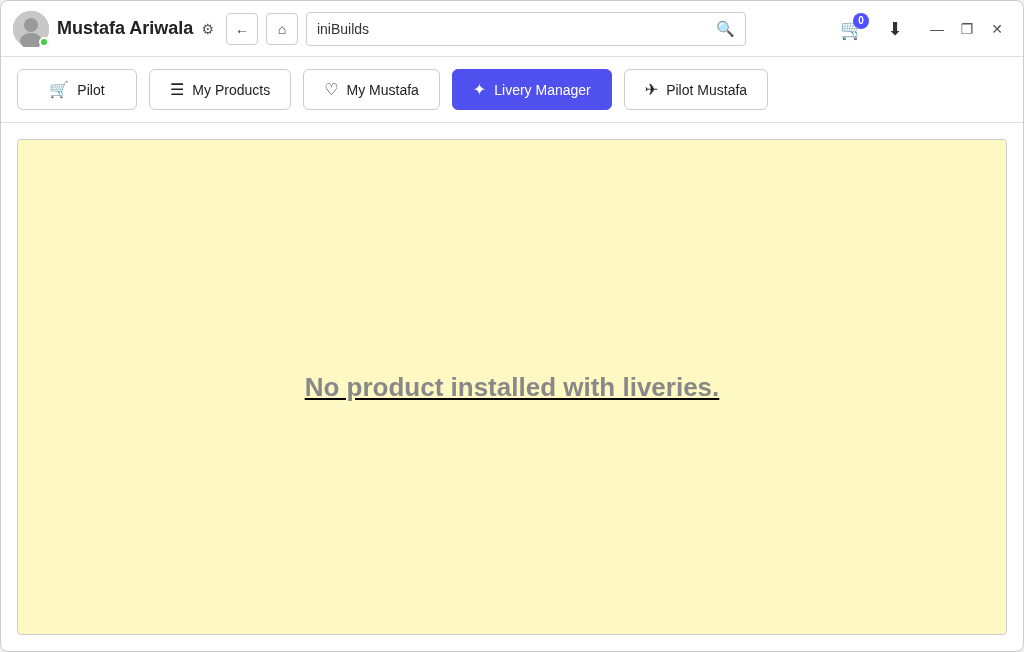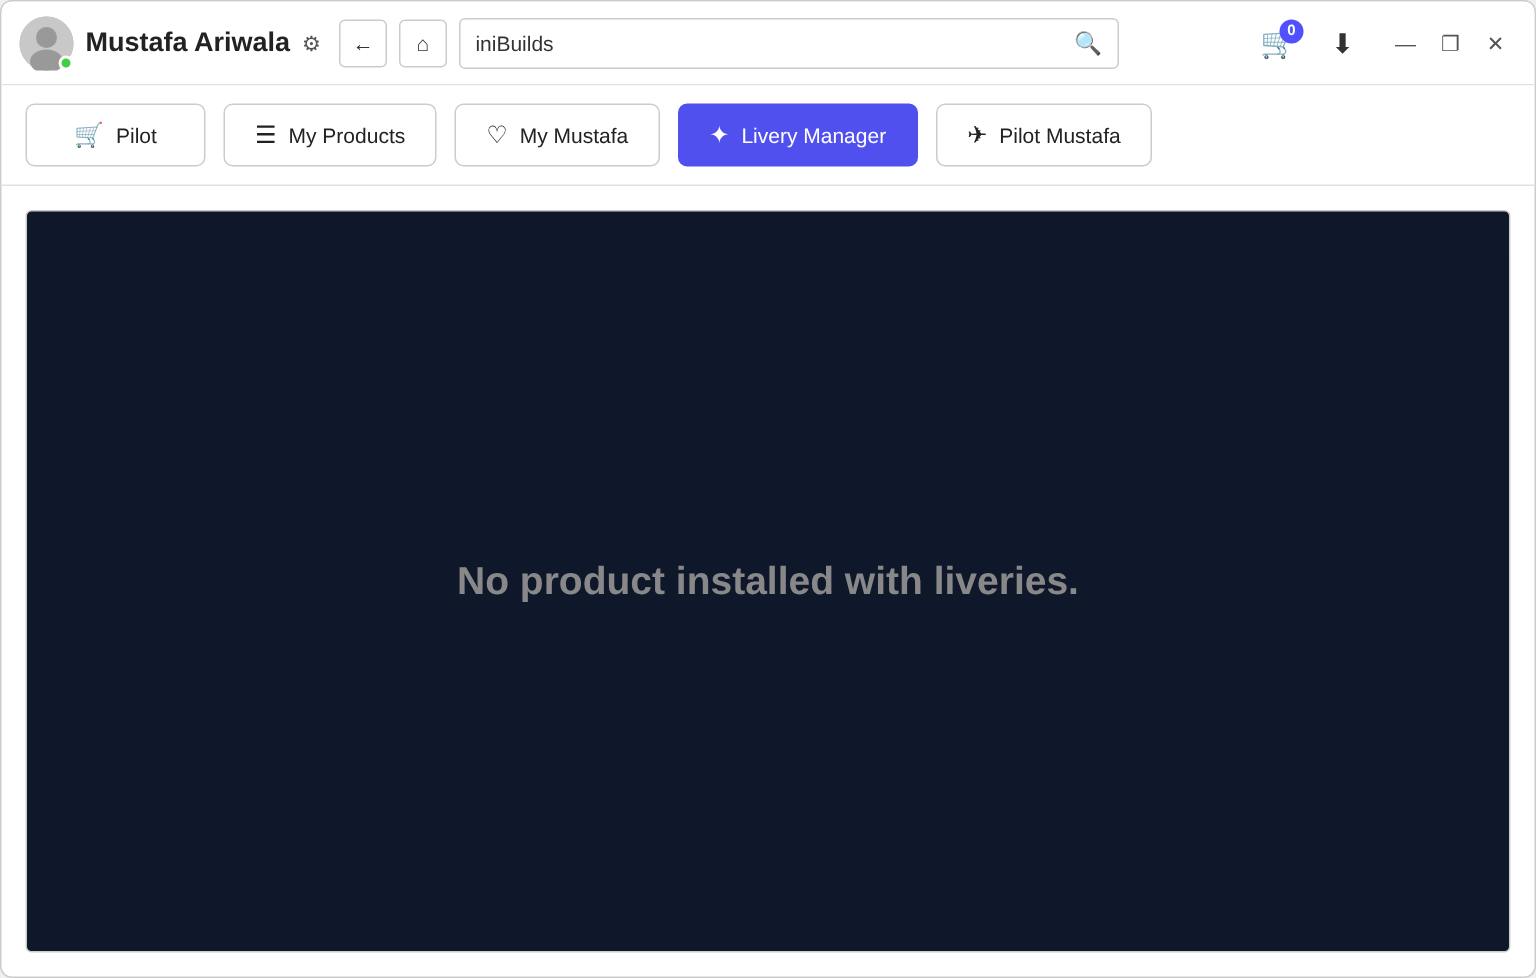--- a/index.html
+++ b/index.html
@@ -203,24 +203,25 @@
     }
     .tab-icon {
       font-size: 16px;
     }
     
     .content {
       flex: 1;
       margin: 16px;
       border: 1px solid #ccc;
       border-radius: 4px;
-      background: #0f172a;
-      display: flex;
-      align-items: center;
-      justify-content: center;
+      background: #fef9c3;
+      display: flex;
+      align-items: center;
+      justify-content: center;
+      text-decoration: underline;
     }
     .empty-message {
       font-size: 26px;
       font-weight: 700;
       color: #888;
       text-align: center;
     }
   </style>
 </head>
 <body>

